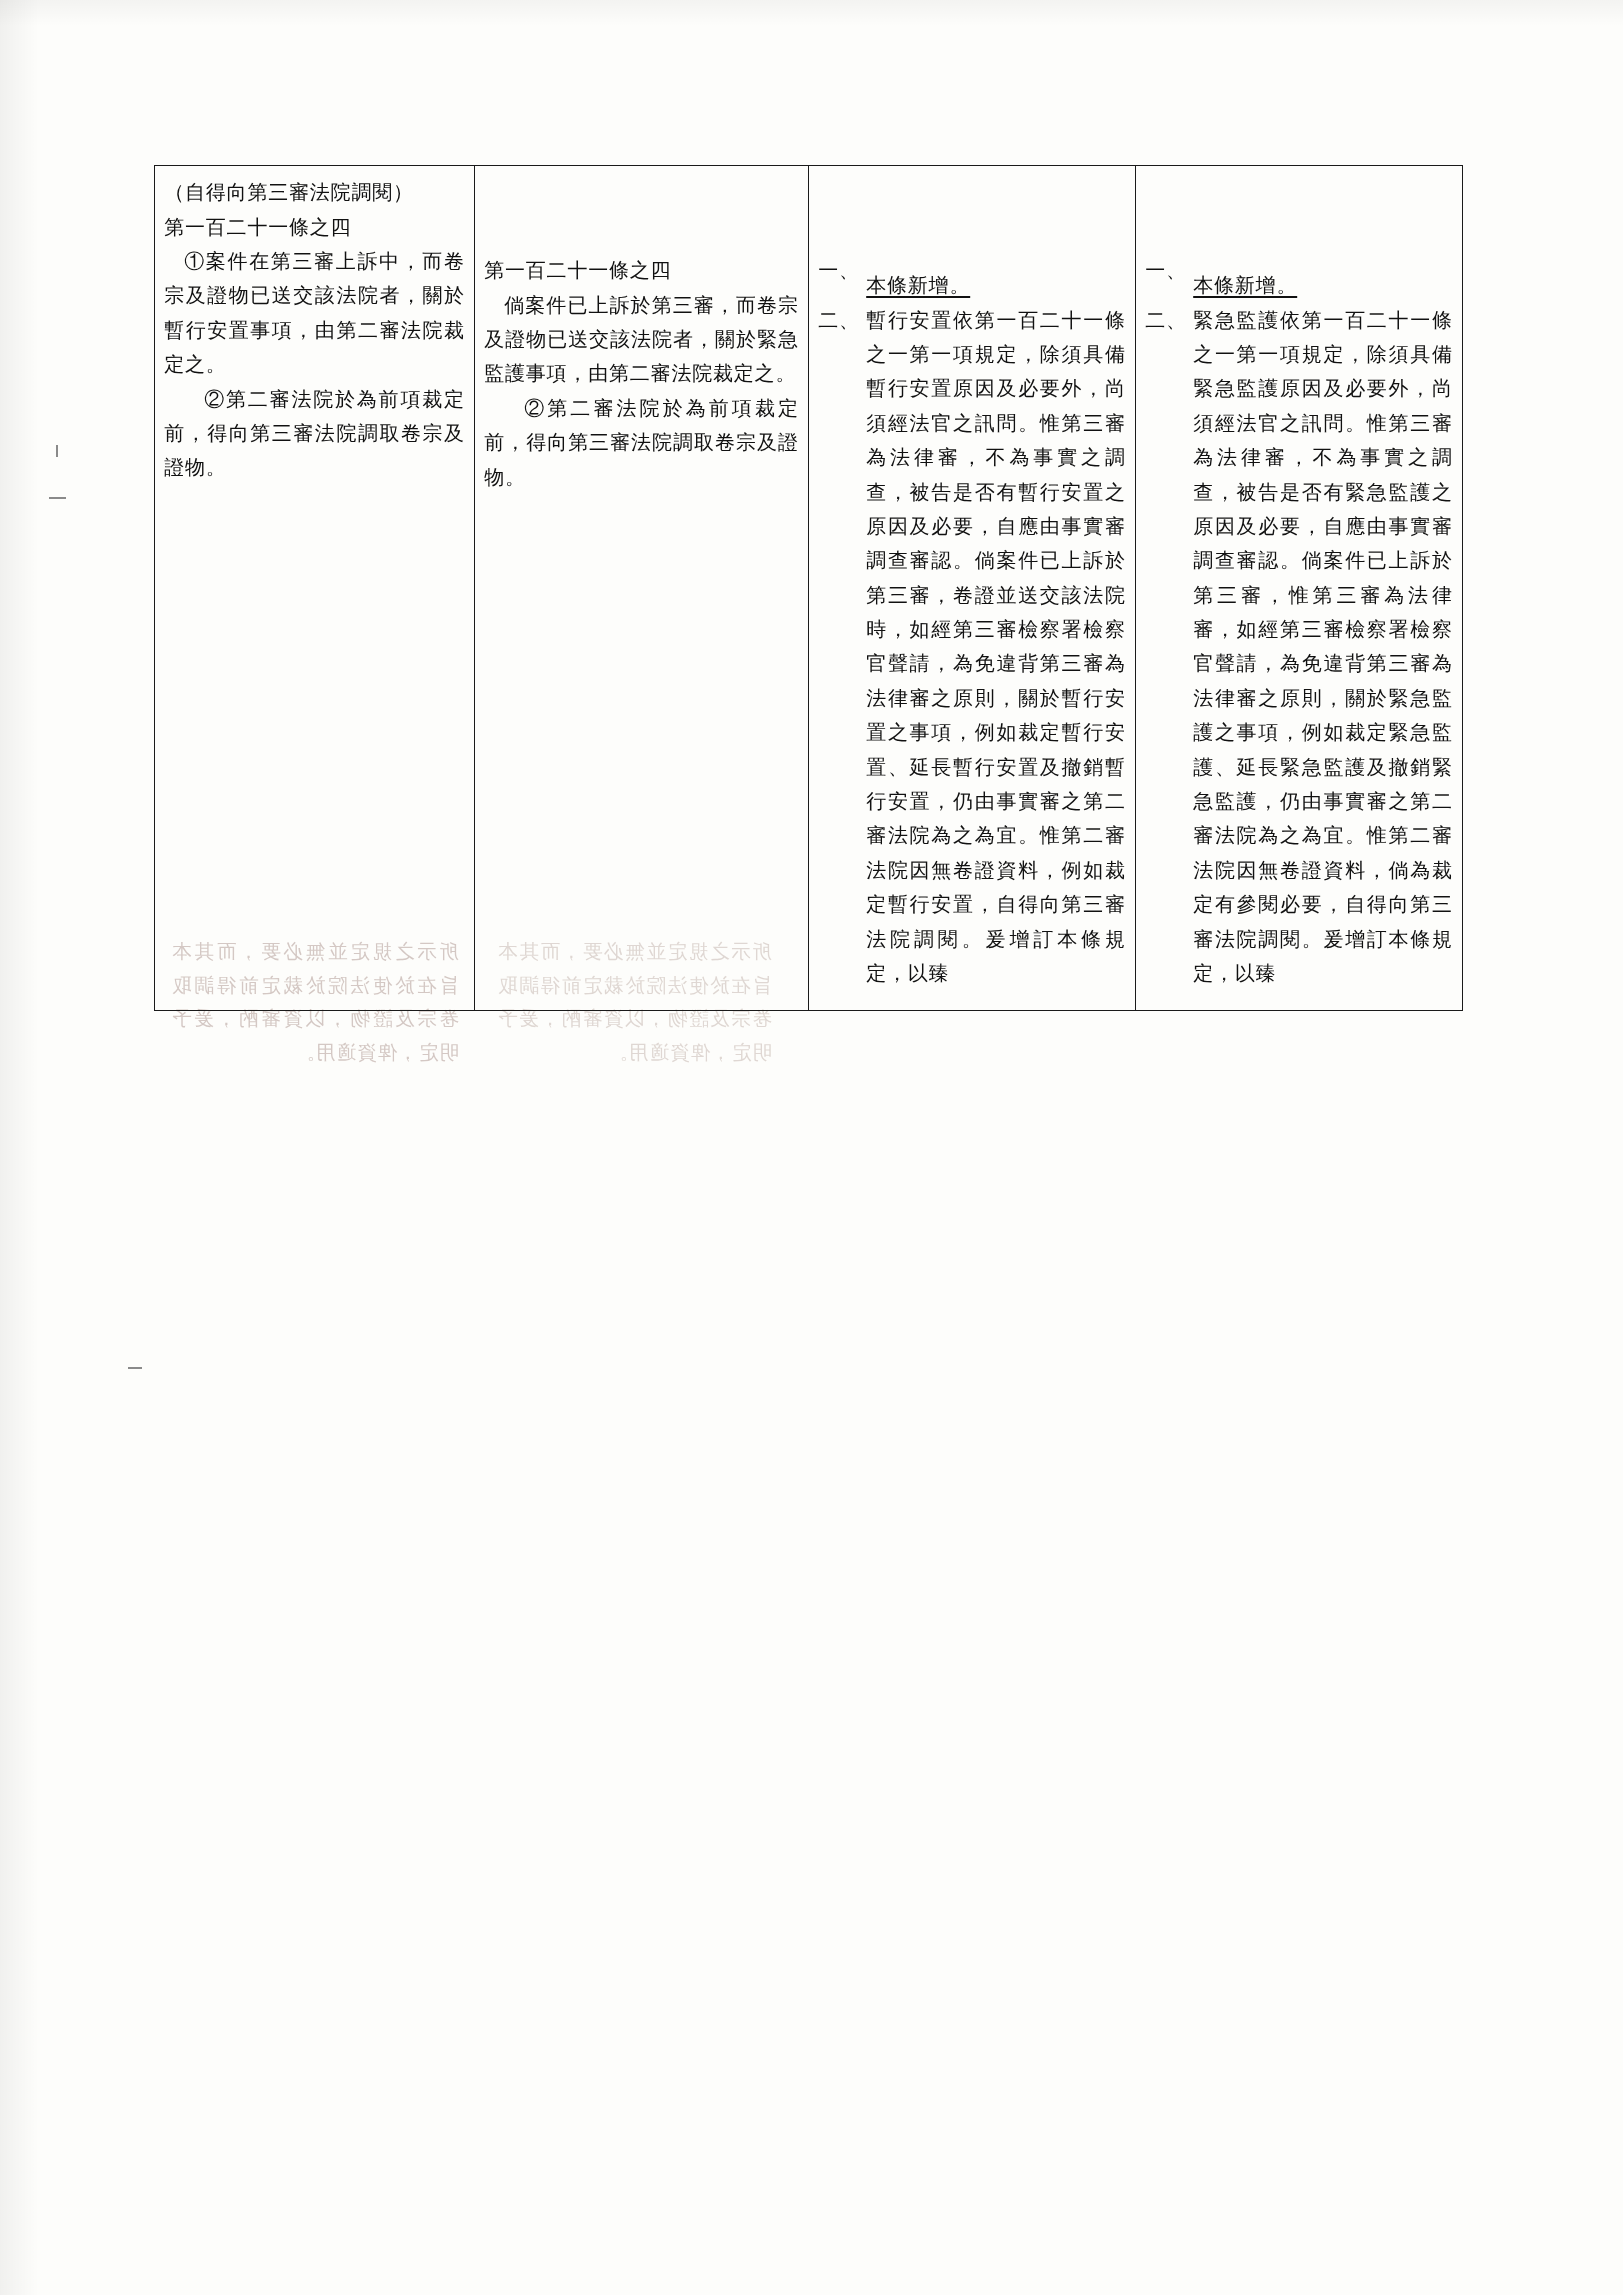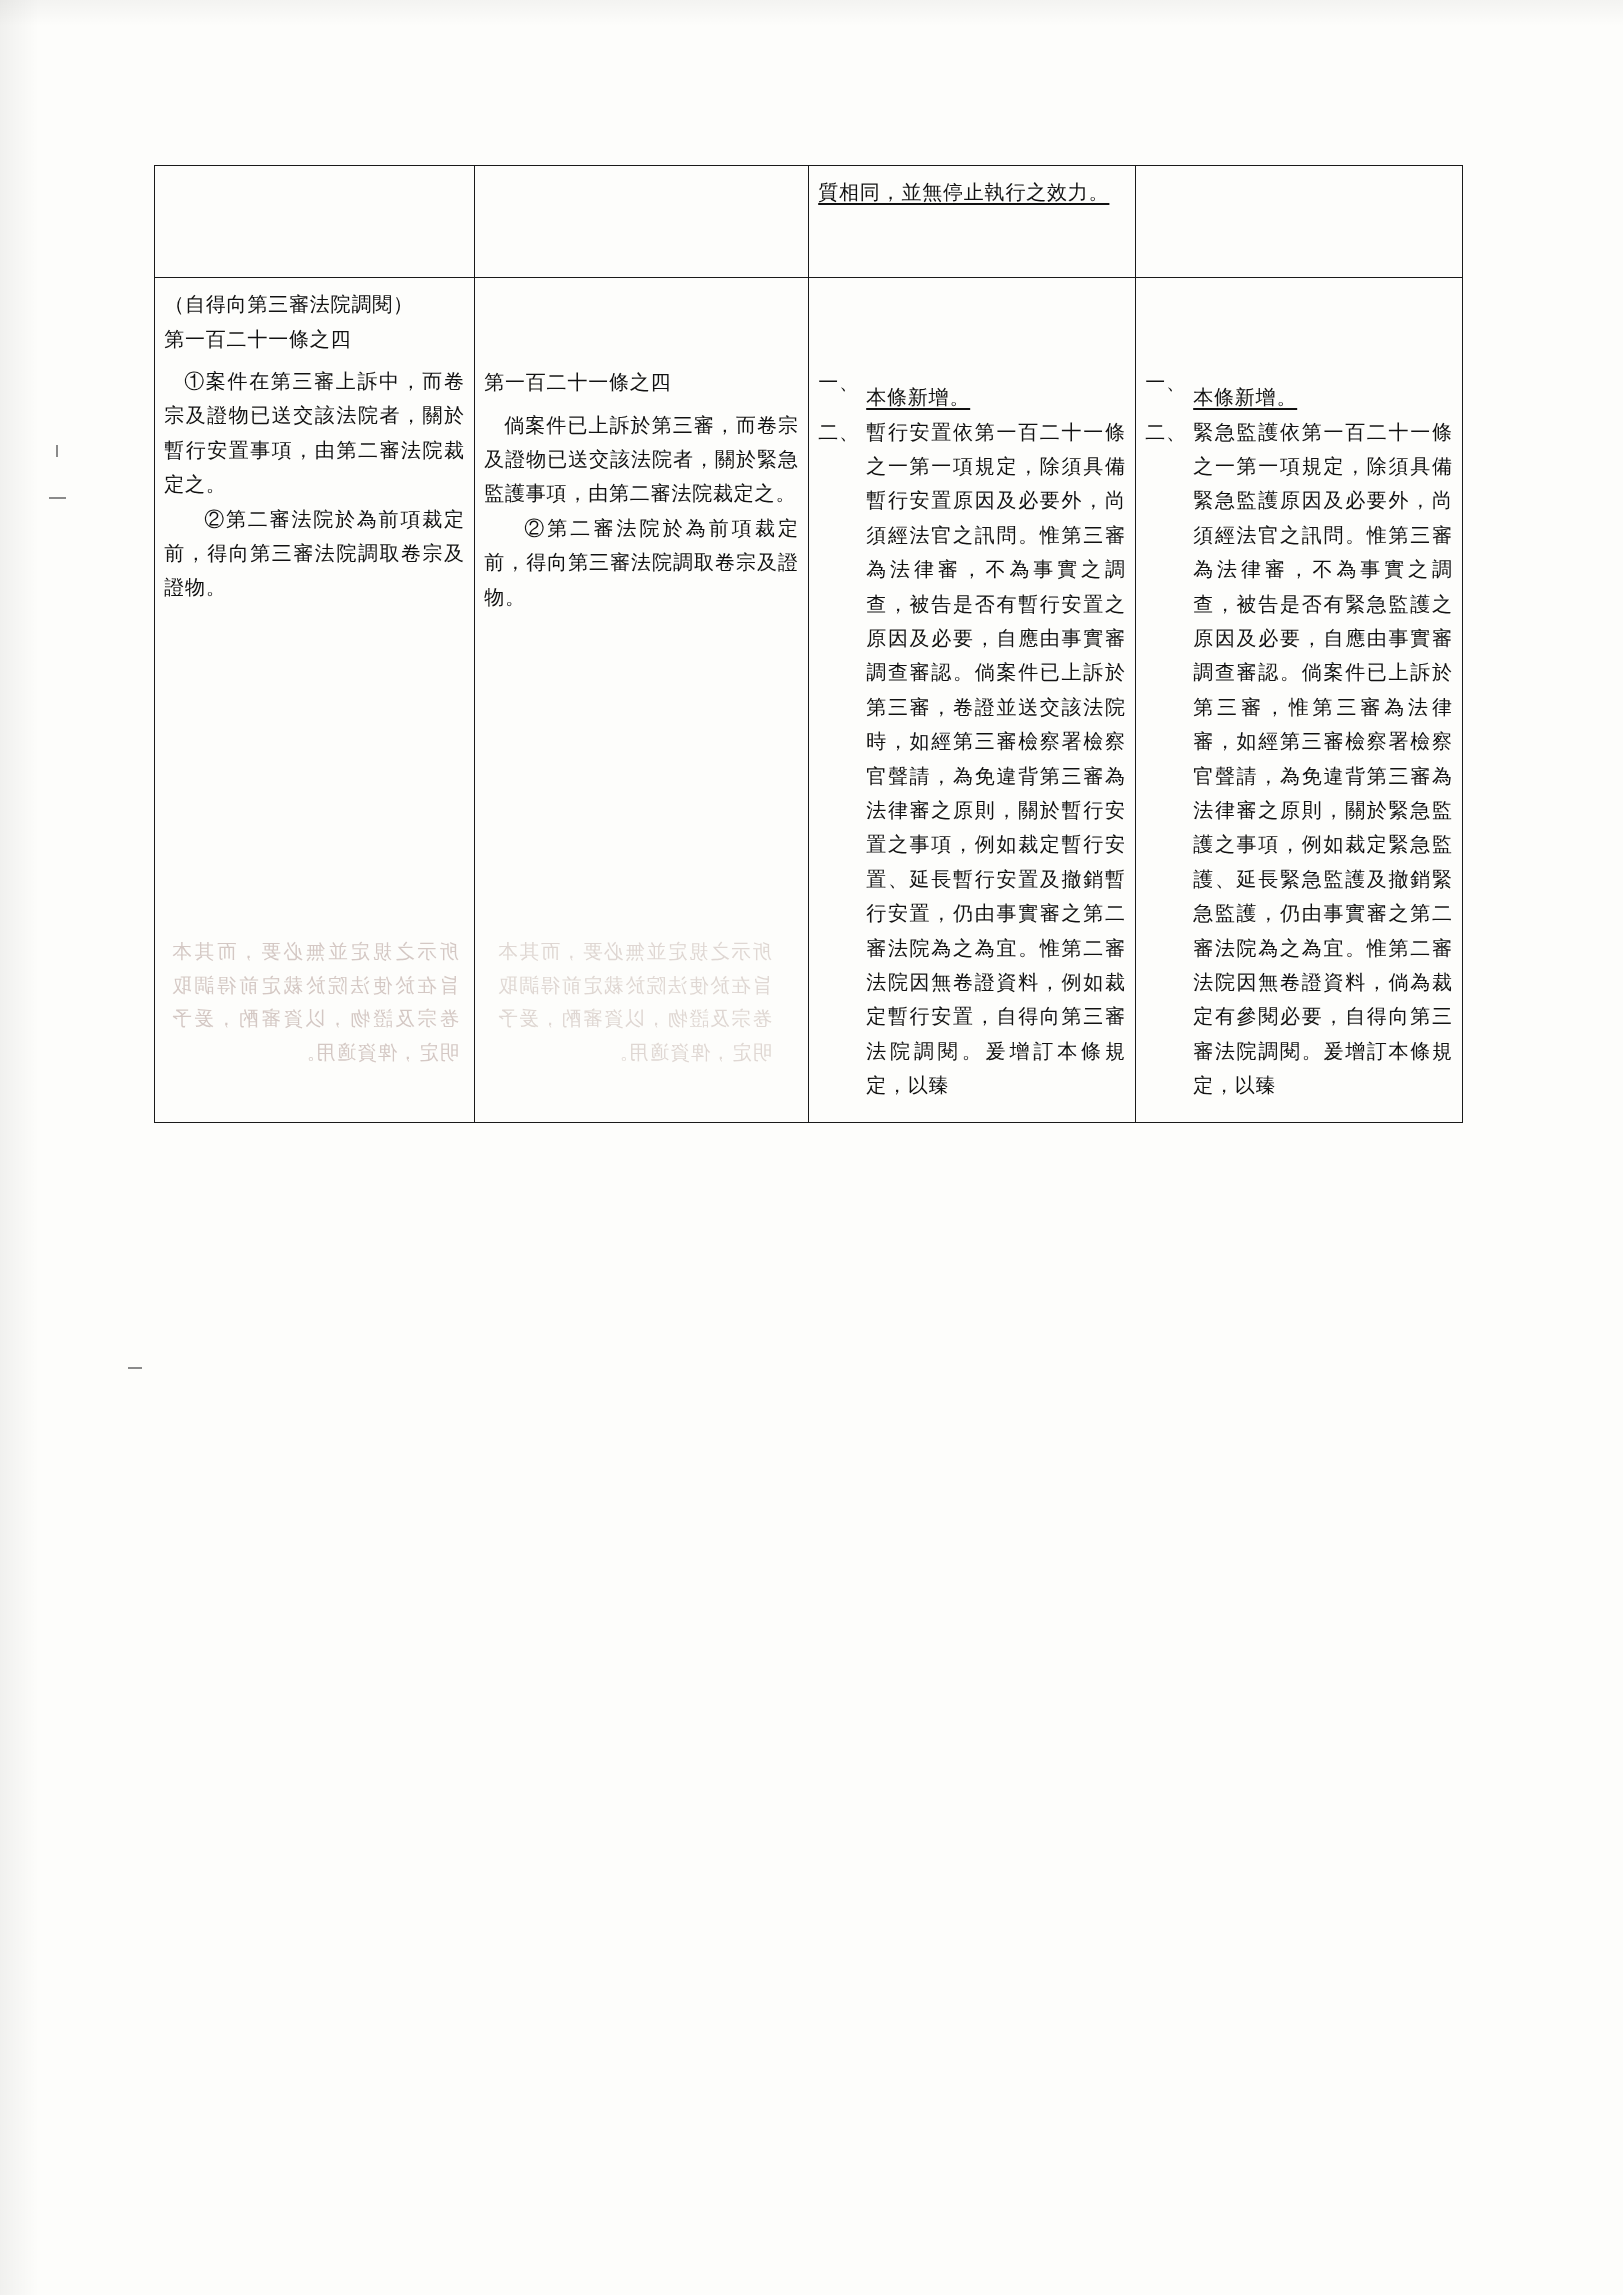--- a/index.html
+++ b/index.html
@@ -90,21 +90,21 @@
   }
 
   .u { text-decoration: underline; text-underline-offset: 3.9px; margin-top: 15px; }
 
   .justify {
     text-align: justify;
     text-justify: inter-character;
   }
 
   .ind-2 { text-indent: 2em; }
-  .ind-1 { text-indent: 1em; margin-top: 8px; }
+  .ind-1 { text-indent: 1em; }
 
   
   .bleed {
     position: absolute;
     color: rgba(120, 80, 70, 0.30);
     font-size: 19.6px;
     line-height: 1.72;
     letter-spacing: 0.05em;
     font-family: "DejaVu Serif", "Liberation Serif", serif;
     transform: scaleX(-1);
@@ -129,26 +129,20 @@
   <div class="bleed" style="left:497px; top:935px; width:275px; color:rgba(120,80,70,0.22);">所示之規定並無必要，而其本旨在於使法院於裁定前得調取卷宗及證物，以資審酌，爰予明定，俾資適用。</div>
 
   <table class="doc">
     <colgroup>
       <col class="c1">
         <col class="c2">
         <col class="c3">
         <col class="c4">
     </colgroup>
     <tbody>
-      <tr class="top-row">
-        <td></td>
-        <td></td>
-        <td class="justify" style="text-decoration:underline; text-underline-offset:3.9px;">質相同，並無停止執行之效力。</td>
-        <td></td>
-      </tr>
 
       <tr>
 
         <td>
           <div class="para justify">（自得向第三審法院調閱）</div>
           <div class="para justify">第一百二十一條之四</div>
           <div class="para justify ind-1">①案件在第三審上訴中，而卷宗及證物已送交該法院者，關於暫行安置事項，由第二審法院裁定之。</div>
           <div class="para justify ind-2">②第二審法院於為前項裁定前，得向第三審法院調取卷宗及證物。</div>
         </td>
 

